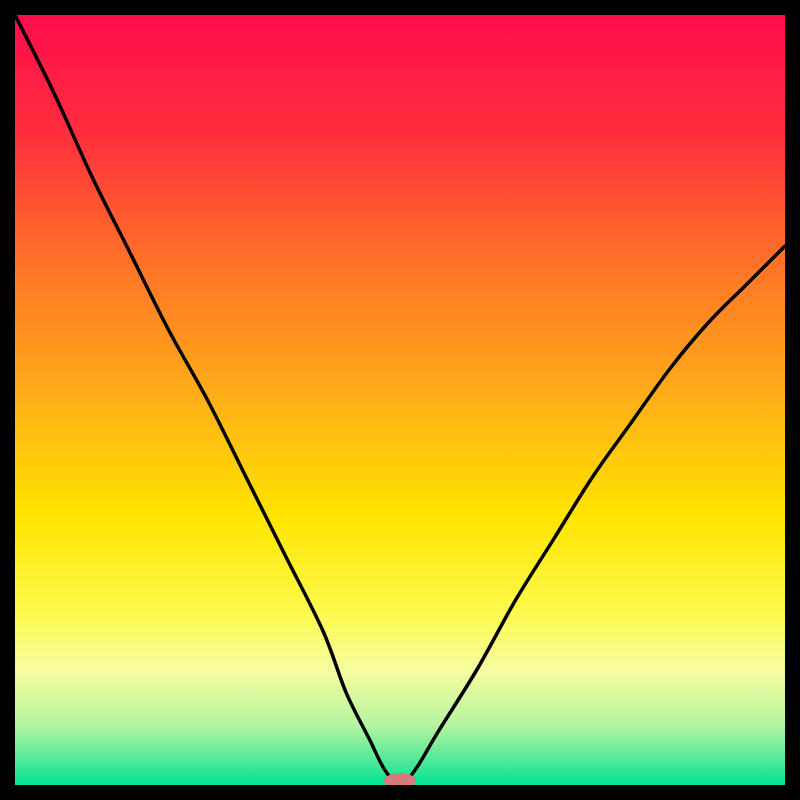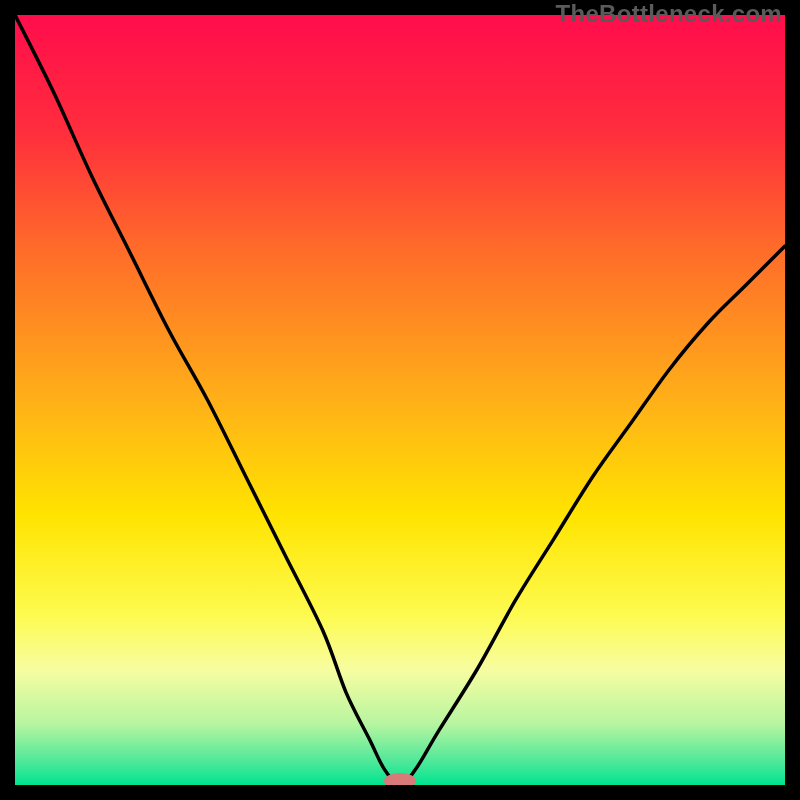--- a/index.html
+++ b/index.html
@@ -76,14 +76,13 @@
     <svg class="curve-svg" viewBox="0 0 770 770" preserveAspectRatio="none">
       <path id="curve-path" d="M 0 0 C 6.416666666666667 12.833333333333334 25.666666666666664 50.05000000000001 38.5 77 C 51.333333333333336 103.94999999999999 64.16666666666667 134.74999999999991 77 161.69999999999993 C 89.83333333333333 188.64999999999995 102.66666666666667 213.03333333333336 115.5 238.70000000000005 C 128.33333333333334 264.36666666666673 141.16666666666666 291.3166666666667 154 315.70000000000005 C 166.83333333333334 340.08333333333337 179.66666666666666 360.6166666666667 192.5 385 C 205.33333333333334 409.3833333333333 218.16666666666666 436.3333333333333 231 462 C 243.83333333333334 487.6666666666667 256.6666666666667 513.3333333333334 269.5 539 C 282.3333333333333 564.6666666666666 297.73333333333335 592.9 308 616 C 318.26666666666665 639.1 323.40000000000003 659.6333333333333 331.1 677.6 C 338.8 695.5666666666667 347.7833333333333 710.9666666666666 354.2 723.8 C 360.6166666666667 736.6333333333333 364.46666666666664 746.9 369.59999999999997 754.6 C 374.7333333333333 762.3000000000001 379.8666666666667 770 385 770 C 390.1333333333333 770 393.98333333333335 763.5833333333334 400.40000000000003 754.6 C 406.8166666666667 745.6166666666667 413.2333333333334 732.7833333333333 423.50000000000006 716.1 C 433.7666666666667 699.4166666666667 449.1666666666667 676.3166666666666 462 654.5 C 474.8333333333333 632.6833333333334 487.6666666666667 607.0166666666667 500.5 585.2 C 513.3333333333334 563.3833333333334 526.1666666666666 544.1333333333333 539 523.6 C 551.8333333333334 503.06666666666666 564.6666666666666 481.25 577.5 462 C 590.3333333333334 442.75 603.1666666666666 426.0666666666667 616 408.1 C 628.8333333333334 390.1333333333333 641.6666666666666 370.8833333333333 654.5 354.2 C 667.3333333333334 337.51666666666665 680.1666666666666 322.1166666666667 693 308 C 705.8333333333334 293.8833333333333 718.6666666666666 282.3333333333333 731.5 269.5 C 744.3333333333334 256.6666666666667 763.5833333333334 237.41666666666666 770 231" fill="none" stroke="#000000" stroke-width="3.5" stroke-linecap="round"></path>
     </svg>
 
     <svg class="curve-svg" viewBox="0 0 770 770" preserveAspectRatio="none" style="z-index:6;">
       <ellipse id="marker-ellipse" cx="385" cy="766" rx="16" ry="8" fill="#d87a7a"></ellipse>
     </svg>
 
   </div>
 
-  <div class="watermark">TheBottleneck.com</div>
 </div>
 
 </body></html>

